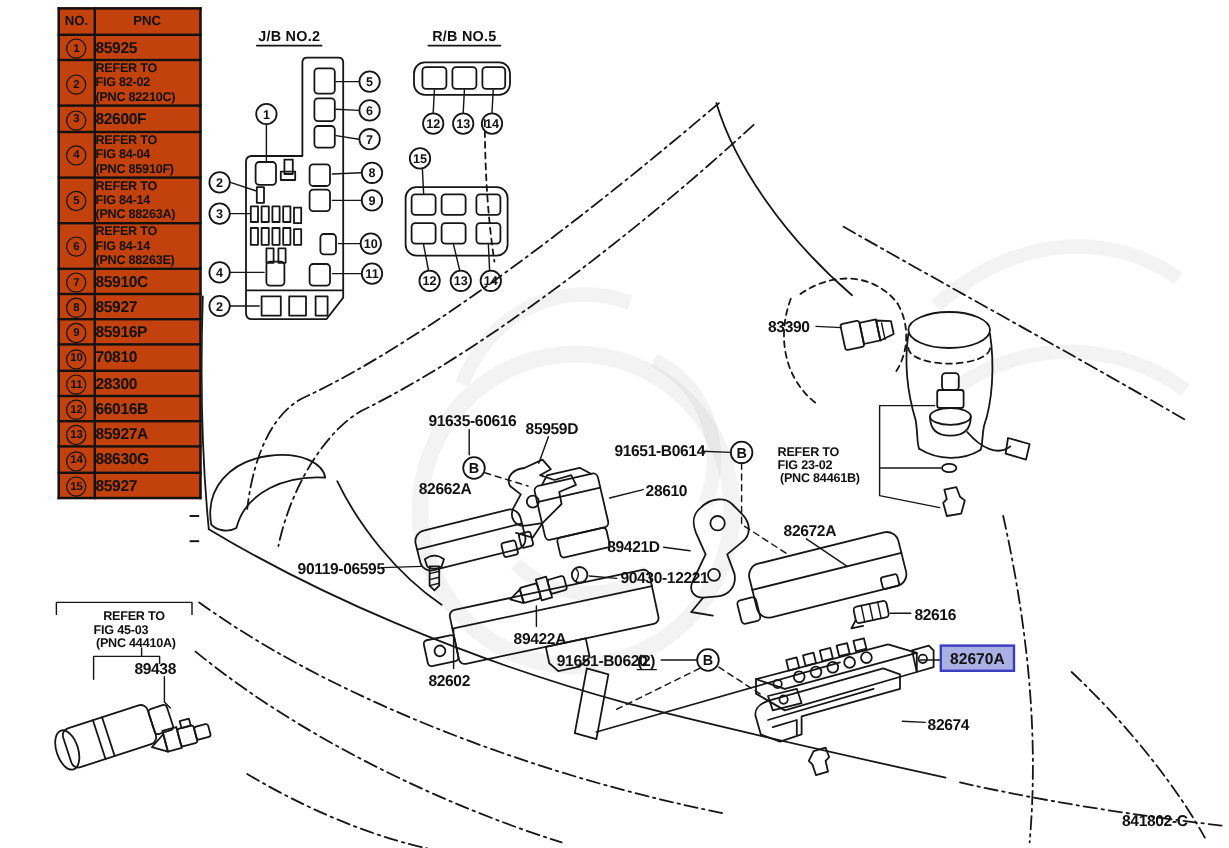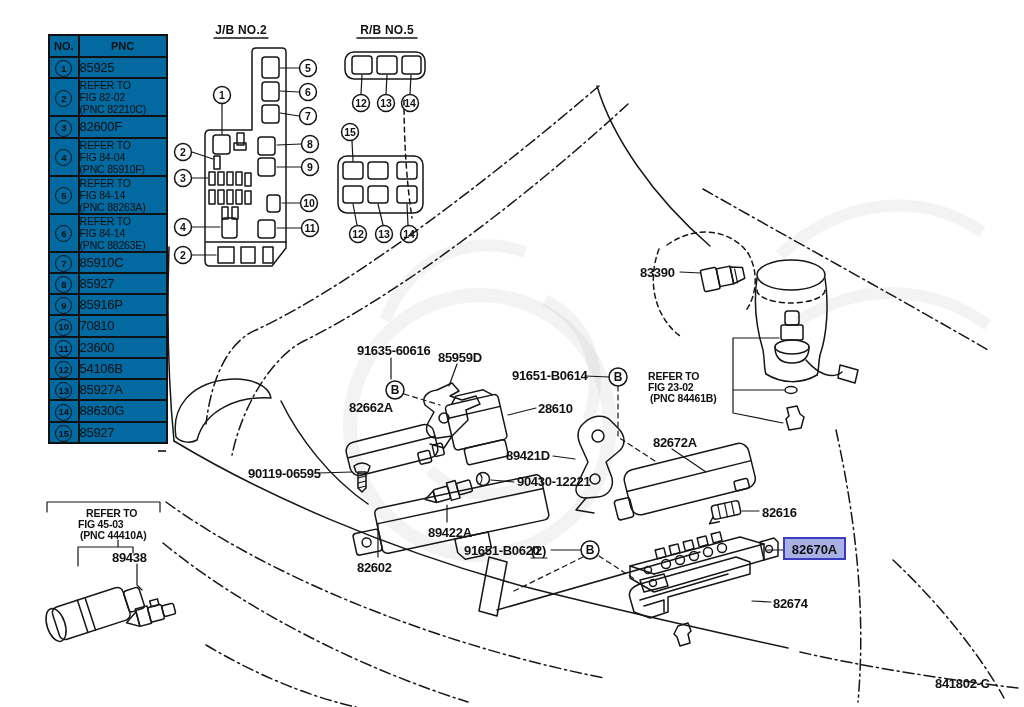--- a/index.html
+++ b/index.html
@@ -3,28 +3,28 @@
 <meta charset="utf-8">
 <style>
   html,body{margin:0;padding:0;background:#fff;}
   .stage{
     position:relative;width:1024px;height:707px;background:#ffffff;overflow:hidden;
     font-family:"Liberation Sans",sans-serif;color:#111;
   }
   .art{position:absolute;left:0;top:0;}
   
   .pnc-table{
-    position:absolute;left:48px;top:34px;border-collapse:collapse;background:#0369a1;
+    position:absolute;left:48px;top:6px;border-collapse:collapse;background:#c2410c;
     font-family:"Liberation Sans",sans-serif;
     padding-left:20px;
   }
   .pnc-table th,.pnc-table td{border:2px solid #111;padding:0;}
   .pnc-table th{font-size:11px;font-weight:bold;height:20px;padding:0 4px;}
   .no-cell{width:24px;text-align:center;vertical-align:middle;}
-  .pnc-cell{width:86px;font-size:13px;font-weight:normal;letter-spacing:-0.3px;
+  .pnc-cell{width:86px;font-size:13px;font-weight:bold;letter-spacing:-0.3px;
     padding:1px 2px 1px 4px;vertical-align:middle;}
   .pnc-cell.multi{font-size:10.5px;line-height:12px;white-space:pre-line;letter-spacing:-0.2px;}
   .row-s td{height:19px;}
   .circ{display:inline-flex;width:15px;height:15px;border:1.6px solid #111;border-radius:50%;
     align-items:center;justify-content:center;font-size:9.5px;font-weight:bold;line-height:1;}
   
   text{font-family:"Liberation Sans",sans-serif;fill:#111;}
   .lbl{font-size:13px;font-weight:bold;letter-spacing:-0.3px;}
   .lbl-sm{font-size:10.5px;font-weight:bold;letter-spacing:-0.2px;}
   .ttl{font-size:12px;font-weight:bold;text-anchor:middle;letter-spacing:0.2px;}
@@ -488,25 +488,25 @@
         <tr class="row-s">
           <td class="no-cell"><span class="circ">9</span></td>
           <td class="pnc-cell">85916P</td>
         </tr>
         <tr class="row-s">
           <td class="no-cell"><span class="circ">10</span></td>
           <td class="pnc-cell">70810</td>
         </tr>
         <tr class="row-s">
           <td class="no-cell"><span class="circ">11</span></td>
-          <td class="pnc-cell">23600</td>
+          <td class="pnc-cell">28300</td>
         </tr>
         <tr class="row-s">
           <td class="no-cell"><span class="circ">12</span></td>
-          <td class="pnc-cell">54106B</td>
+          <td class="pnc-cell">66016B</td>
         </tr>
         <tr class="row-s">
           <td class="no-cell"><span class="circ">13</span></td>
           <td class="pnc-cell">85927A</td>
         </tr>
         <tr class="row-s">
           <td class="no-cell"><span class="circ">14</span></td>
           <td class="pnc-cell">88630G</td>
         </tr>
         <tr class="row-s">

